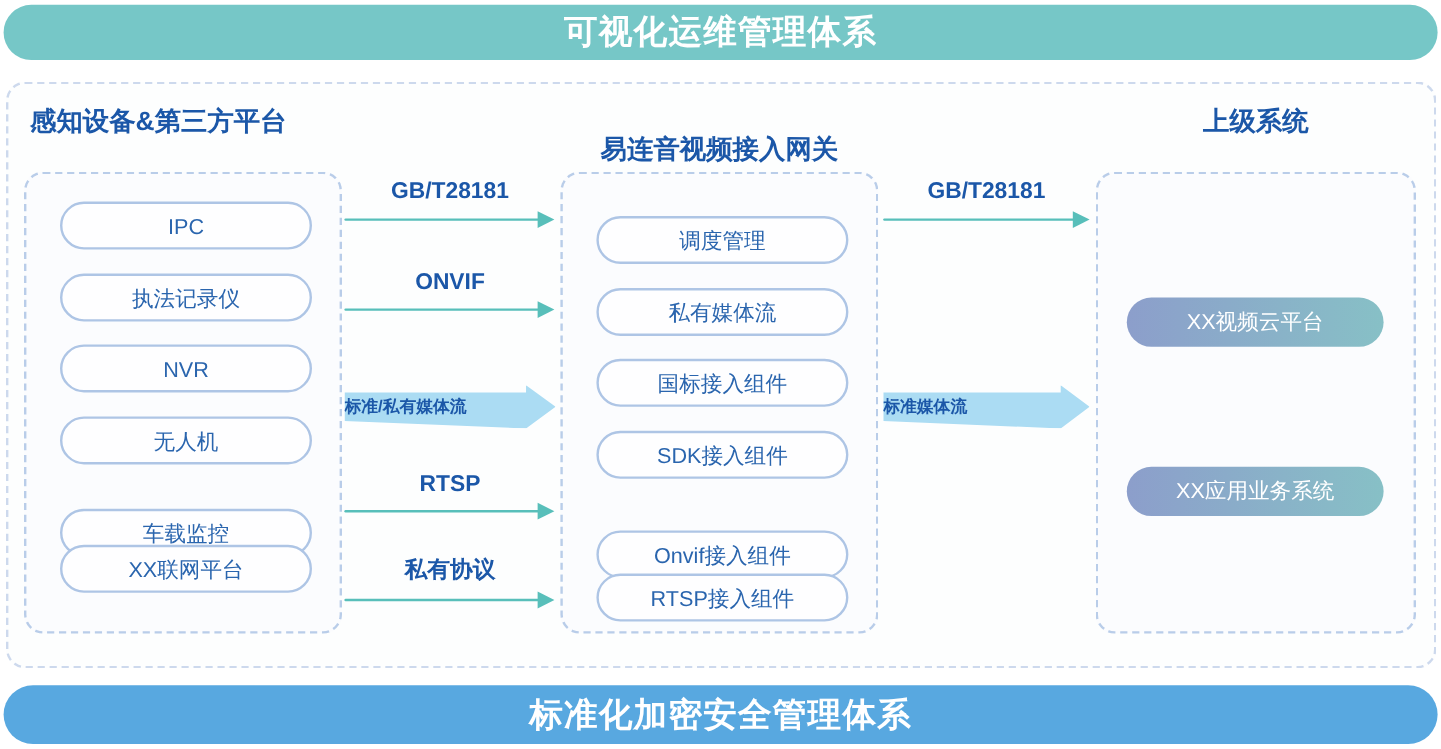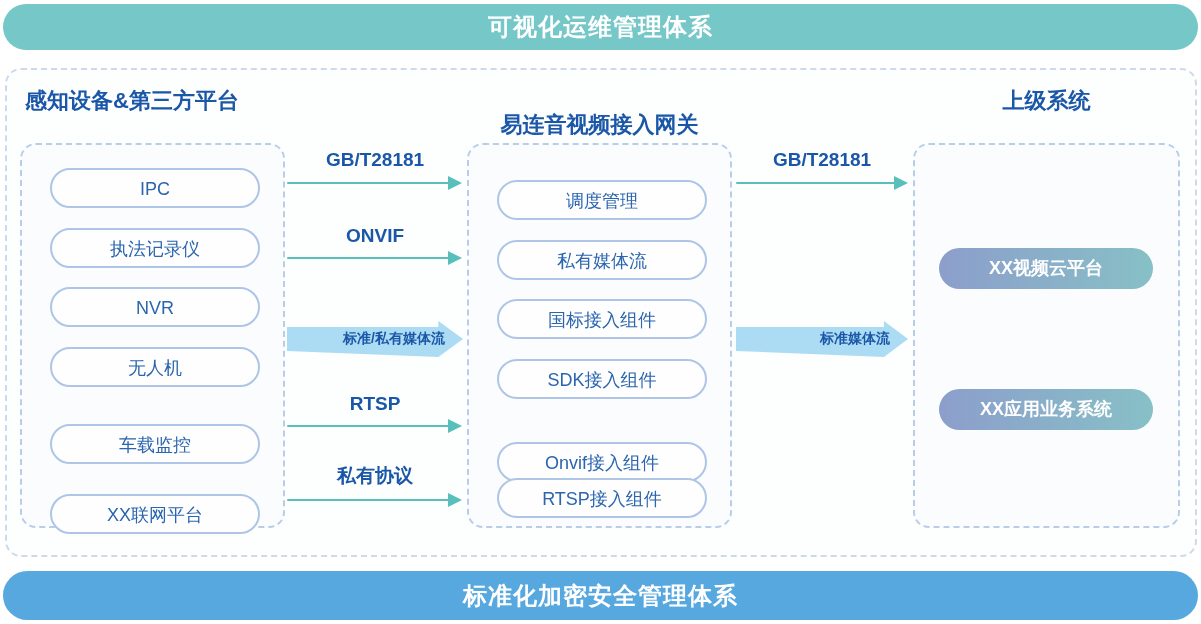--- a/index.html
+++ b/index.html
@@ -14,21 +14,21 @@
     overflow: hidden;
   }
 
   
   .banner {
     position: absolute;
     left: 3px;
     width: 1195px;
     border-radius: 25px;
     color: #ffffff;
-    font-size: 24px;
+    font-size: 28px;
     font-weight: bold;
     text-align: center;
     letter-spacing: 1px;
   }
   .banner-top    { top: 4px;   height: 46px; line-height: 46px; background: #76C7C7; }
   .banner-bottom { top: 571px; height: 49px; line-height: 49px; background: #58A8E0; }
 
   
   .outer-panel {
     position: absolute;
@@ -85,21 +85,21 @@
   .pill-gradient {
     position: absolute;
     left: 939px;
     width: 214px;
     height: 41px;
     line-height: 41px;
     border-radius: 21px;
     background: linear-gradient(90deg, #8C9ECB 0%, #87C0C6 100%);
     color: #ffffff;
     font-size: 18px;
-    font-weight: 700;
+    font-weight: 400;
     text-align: center;
   }
 
   
   .flow-label {
     position: absolute;
     text-align: center;
     color: #1B57A8;
     font-size: 19px;
     font-weight: bold;
@@ -133,21 +133,21 @@
 
   
   .thick-arrow {
     position: absolute;
     top: 321px;
     height: 36px;
     background: #ABDCF3;
     clip-path: polygon(0 17%, 86% 17%, 86% 0, 100% 50%, 86% 100%, 0 83%);
     display: flex;
     align-items: center;
-    justify-content: flex-end;
+    justify-content: flex-start;
     color: #1B57A8;
     font-size: 14px;
     font-weight: bold;
   }
   .thick-arrow span { padding-right: 18px; }
   .thick-arrow-l2m { left: 287px; width: 176px; }
   .thick-arrow-m2r { left: 736px; width: 172px; }
 </style>
 </head>
 <body>
@@ -164,21 +164,21 @@
 
   <div class="col-box col-box-left"></div>
   <div class="col-box col-box-middle"></div>
   <div class="col-box col-box-right"></div>
 
   <div class="pill pill-left" style="top:168px">IPC</div>
   <div class="pill pill-left" style="top:228px">执法记录仪</div>
   <div class="pill pill-left" style="top:287px">NVR</div>
   <div class="pill pill-left" style="top:347px">无人机</div>
   <div class="pill pill-left" style="top:424px">车载监控</div>
-  <div class="pill pill-left" style="top:494px">XX联网平台</div>
+  <div class="pill pill-left" style="top:454px">XX联网平台</div>
 
   <div class="pill pill-middle" style="top:168px">调度管理</div>
   <div class="pill pill-middle" style="top:228px">私有媒体流</div>
   <div class="pill pill-middle" style="top:287px">国标接入组件</div>
   <div class="pill pill-middle" style="top:347px">SDK接入组件</div>
   <div class="pill pill-middle" style="top:430px">Onvif接入组件</div>
   <div class="pill pill-middle" style="top:466px">RTSP接入组件</div>
 
   <div class="pill-gradient" style="top:248px">XX视频云平台</div>
   <div class="pill-gradient" style="top:389px">XX应用业务系统</div>

